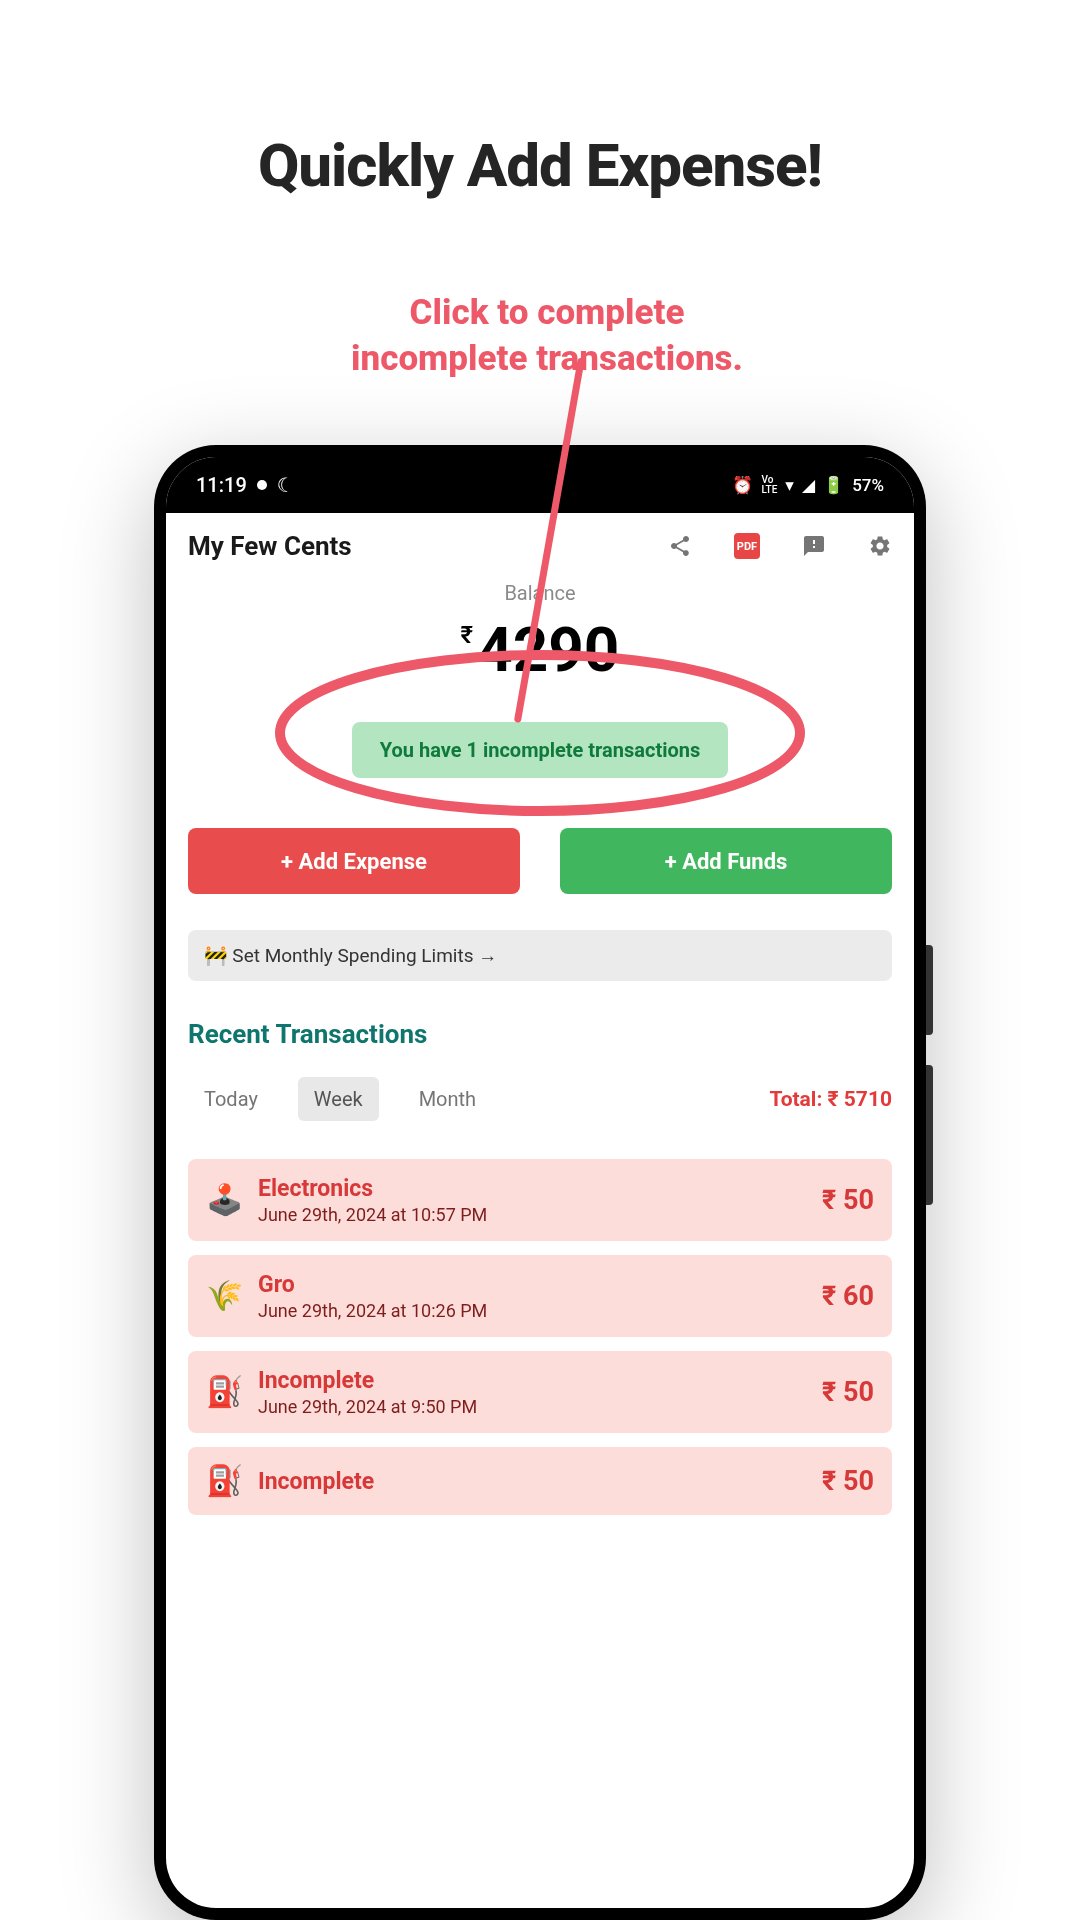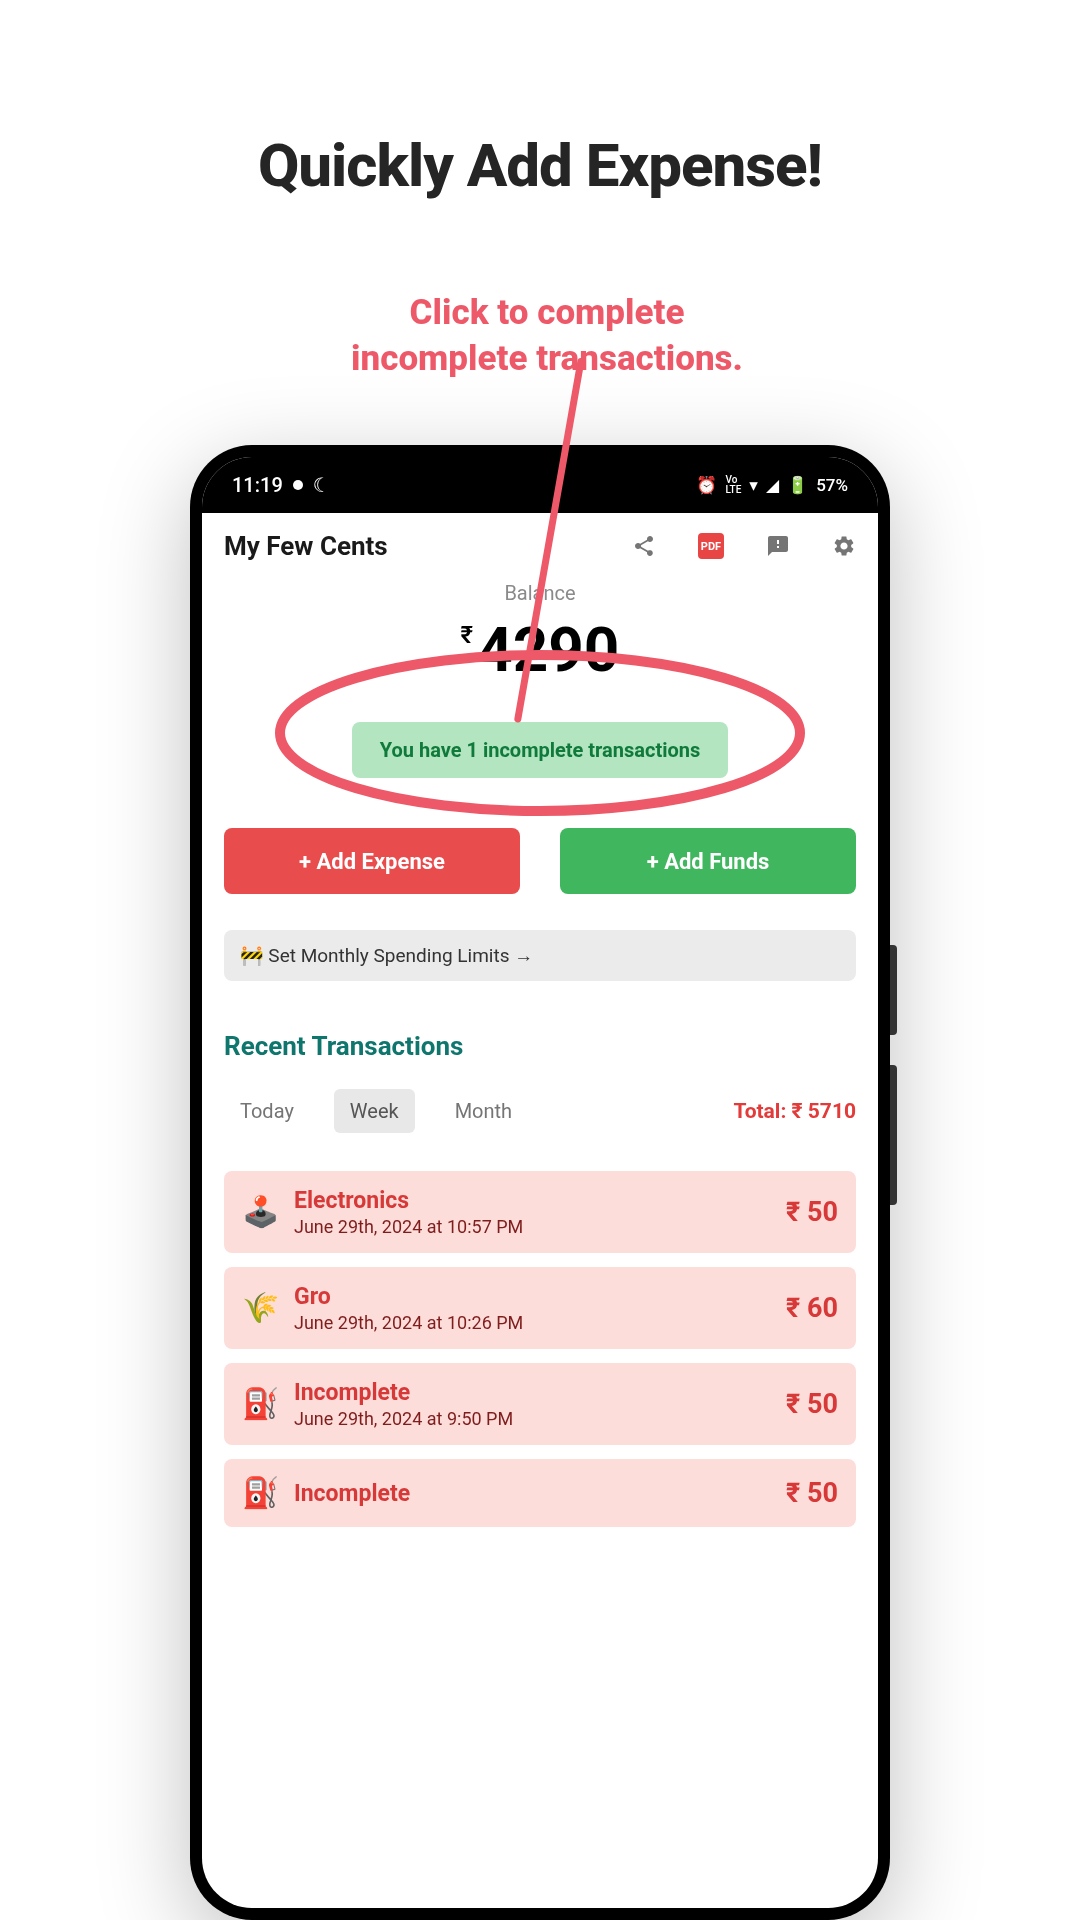--- a/index.html
+++ b/index.html
@@ -29,21 +29,21 @@
       font-weight: 800;
       color: #ed5968;
       line-height: 1.3;
       padding-left: 14px;
     }
     .phone-frame {
       position: absolute;
       top: 445px;
       left: 50%;
       transform: translateX(-50%);
-      width: 700px;
+      width: 772px;
       height: 1475px;
       background: #000;
       border-radius: 62px;
       padding: 12px;
       box-shadow: 0 25px 90px rgba(0,0,0,0.25);
     }
     .phone-frame::after {
       content: "";
       position: absolute;
       right: -7px;
@@ -164,21 +164,21 @@
       color: #fff;
       font-weight: 700;
       font-size: 22px;
       display: flex;
       align-items: center;
       justify-content: center;
     }
     .btn-funds { background: #40b65e; }
     .btn-expense { background: #e84c4c; }
     .limits-bar {
-      margin: 36px 22px 12px;
+      margin: 36px 22px 0;
       background: #ebebeb;
       border-radius: 8px;
       padding: 14px 16px;
       color: #333;
       font-size: 19px;
       font-weight: 400;
     }
     .section-title {
       font-size: 26px;
       font-weight: 700;

